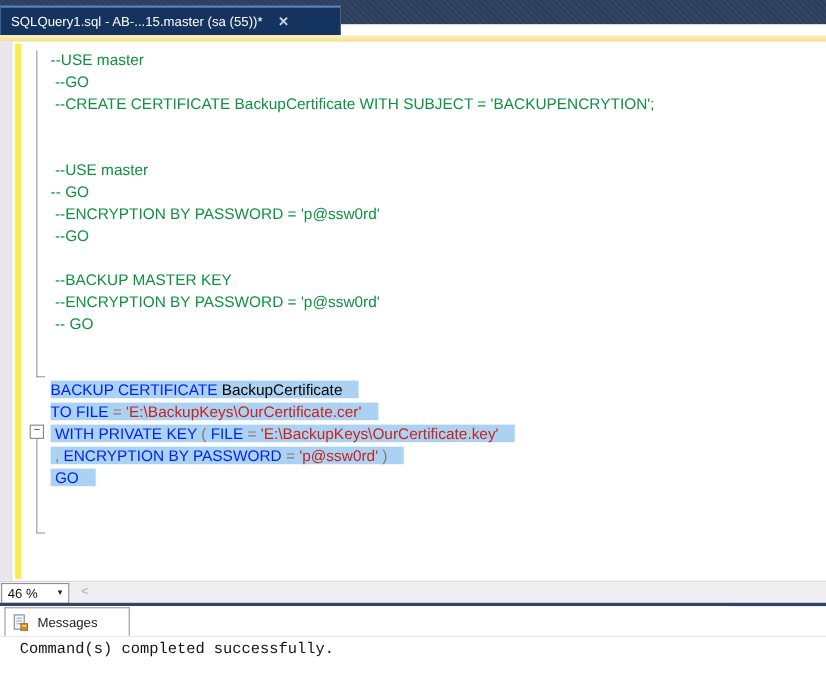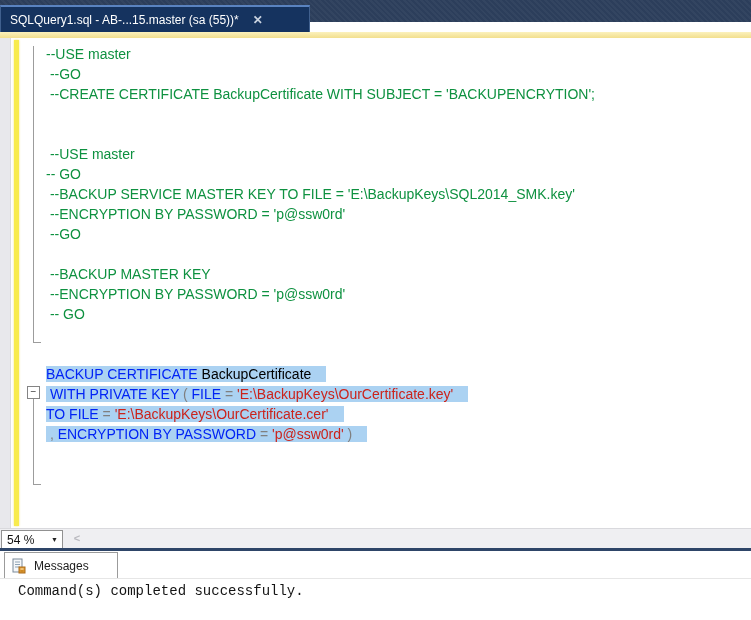--- a/index.html
+++ b/index.html
@@ -86,41 +86,41 @@
     <div class="collapse-box">−</div>
     <div class="outline-sel"></div>
     <div id="code">
         <div class="line"><span><span class="tok-c">--USE master</span></span></div>
         <div class="line"><span><span class="tok-c"> --GO</span></span></div>
         <div class="line"><span><span class="tok-c"> --CREATE CERTIFICATE BackupCertificate WITH SUBJECT = 'BACKUPENCRYTION';</span></span></div>
         <div class="line"><span>&nbsp;</span></div>
         <div class="line"><span>&nbsp;</span></div>
         <div class="line"><span><span class="tok-c"> --USE master</span></span></div>
         <div class="line"><span><span class="tok-c">-- GO</span></span></div>
-        <div class="line"><span><span class="tok-c"> --BACKUP SERVICE MASTER KEY TO FILE = 'E:\BackupKeys\SQL2014_SMK.key'</span></span></div>
         <div class="line"><span><span class="tok-c"> --ENCRYPTION BY PASSWORD = 'p@ssw0rd'</span></span></div>
         <div class="line"><span><span class="tok-c"> --GO</span></span></div>
         <div class="line"><span>&nbsp;</span></div>
         <div class="line"><span><span class="tok-c"> --BACKUP MASTER KEY</span></span></div>
         <div class="line"><span><span class="tok-c"> --ENCRYPTION BY PASSWORD = 'p@ssw0rd'</span></span></div>
         <div class="line"><span><span class="tok-c"> -- GO</span></span></div>
         <div class="line"><span>&nbsp;</span></div>
         <div class="line"><span>&nbsp;</span></div>
         <div class="line"><span class="sel"><span class="tok-k">BACKUP CERTIFICATE </span><span class="tok-i">BackupCertificate</span></span></div>
+        <div class="line"><span class="sel"><span class="tok-k">TO FILE </span><span class="tok-o">= </span><span class="tok-s">'E:\BackupKeys\OurCertificate.cer'</span></span></div>
         <div class="line"><span class="sel"><span class="tok-k"> WITH PRIVATE KEY </span><span class="tok-o">( </span><span class="tok-k">FILE </span><span class="tok-o">= </span><span class="tok-s">'E:\BackupKeys\OurCertificate.key'</span></span></div>
-        <div class="line"><span class="sel"><span class="tok-k">TO FILE </span><span class="tok-o">= </span><span class="tok-s">'E:\BackupKeys\OurCertificate.cer'</span></span></div>
         <div class="line"><span class="sel"><span class="tok-o"> , </span><span class="tok-k">ENCRYPTION BY PASSWORD </span><span class="tok-o">= </span><span class="tok-s">'p@ssw0rd'</span><span class="tok-o"> )</span></span></div>
+        <div class="line"><span class="sel"><span class="tok-k"> GO</span></span></div>
         <div class="line"><span>&nbsp;</span></div>
         <div class="line"><span>&nbsp;</span></div>
       </div>
   </div>
 
   <div class="hrow">
     <div class="zoom-box">
-      <span class="val">54 %</span>
+      <span class="val">46 %</span>
       <span class="caret">▼</span>
     </div>
     <div class="scroll-left">&lt;</div>
     <div class="scroll-track"></div>
   </div>
 
   <div class="splitter"></div>
 
   <div class="messages">
     <div class="msg-header">

